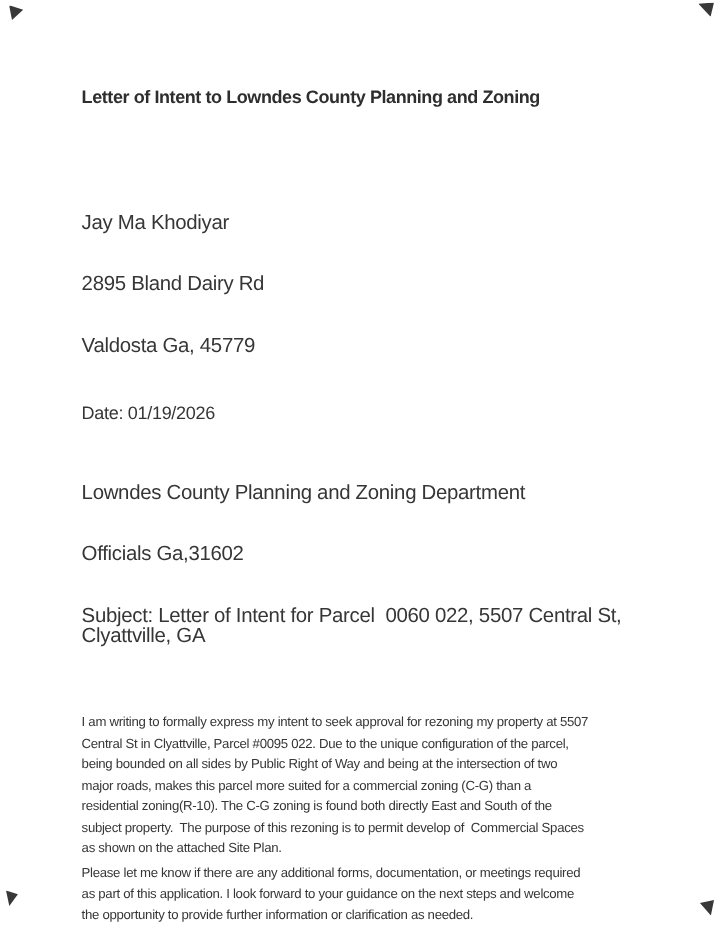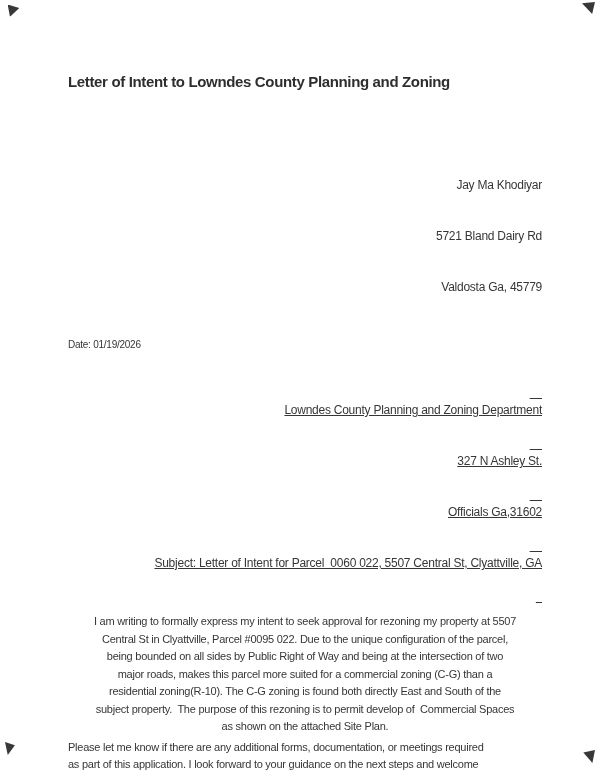--- a/index.html
+++ b/index.html
@@ -20,32 +20,32 @@
 
   .title {
     margin-top: 70px;
     font-size: 15px;
     line-height: 24px;
     font-weight: bold;
     letter-spacing: -0.35px;
     color: #2e2e2e;
   }
 
-  .block { font-size: 12px; line-height: 17px; letter-spacing: -0.25px; text-align: right; }
+  .block { font-size: 17px; line-height: 17px; letter-spacing: -0.25px; }
   .sender-block    { margin-top: 49px; }
-  .date-line       { margin-top: 6px;  font-size: 10px; line-height: 17px; letter-spacing: -0.25px; }
-  .recipient-block { margin-top: 15px; text-decoration: underline; }
+  .date-line       { margin-top: 6px;  font-size: 15px; line-height: 17px; letter-spacing: -0.25px; }
+  .recipient-block { margin-top: 15px; }
   .salutation      { margin-top: 4px;  font-size: 11px; line-height: 17px; letter-spacing: -0.25px; }
 
   .para {
     font-size: 11px;
     line-height: 17.5px;
     letter-spacing: -0.25px;
   }
-  .para-1 { margin-top: 7px; text-align: center; }
+  .para-1 { margin-top: 22px; }
   .para-2 { margin-top: 3px; }
 
   
   .corner-mark { position: absolute; background: #222222; opacity: 0.9; }
   .corner-mark.tl { left: 7px;  top: 5px;     width: 12px; height: 12px;
                     clip-path: polygon(0 0, 100% 20%, 30% 100%); transform: rotate(6deg); }
   .corner-mark.tr { right: 5px; top: 2px;     width: 13px; height: 12px;
                     clip-path: polygon(0 10%, 100% 0, 78% 100%); }
   .corner-mark.bl { left: 5px;  bottom: 21px; width: 11px; height: 13px;
                     clip-path: polygon(0 0, 90% 25%, 25% 100%); }
@@ -59,29 +59,28 @@
 
   <span class="corner-mark tl"></span>
   <span class="corner-mark tr"></span>
   <span class="corner-mark bl"></span>
   <span class="corner-mark br"></span>
 
   <div class="title">Letter of Intent to Lowndes County Planning and Zoning</div>
 
   <div class="block sender-block">
     <div>Jay Ma Khodiyar</div>
-    <div>5721 Bland Dairy Rd</div>
+    <div>2895 Bland Dairy Rd</div>
     <div>Valdosta Ga, 45779</div>
   </div>
 
   <div class="date-line">Date: 01/19/2026</div>
 
   <div class="block recipient-block">
     <div>Lowndes County Planning and Zoning Department</div>
-    <div>327 N Ashley St.</div>
     <div>Officials Ga,31602</div>
     <div>Subject: Letter of Intent for Parcel  0060 022, 5507 Central St, Clyattville, GA</div>
   </div>
 
 
   <div class="para para-1">I am writing to formally express my intent to seek approval for rezoning my property at 5507
 Central St in Clyattville, Parcel #0095 022. Due to the unique configuration of the parcel,
 being bounded on all sides by Public Right of Way and being at the intersection of two
 major roads, makes this parcel more suited for a commercial zoning (C-G) than a
 residential zoning(R-10). The C-G zoning is found both directly East and South of the

